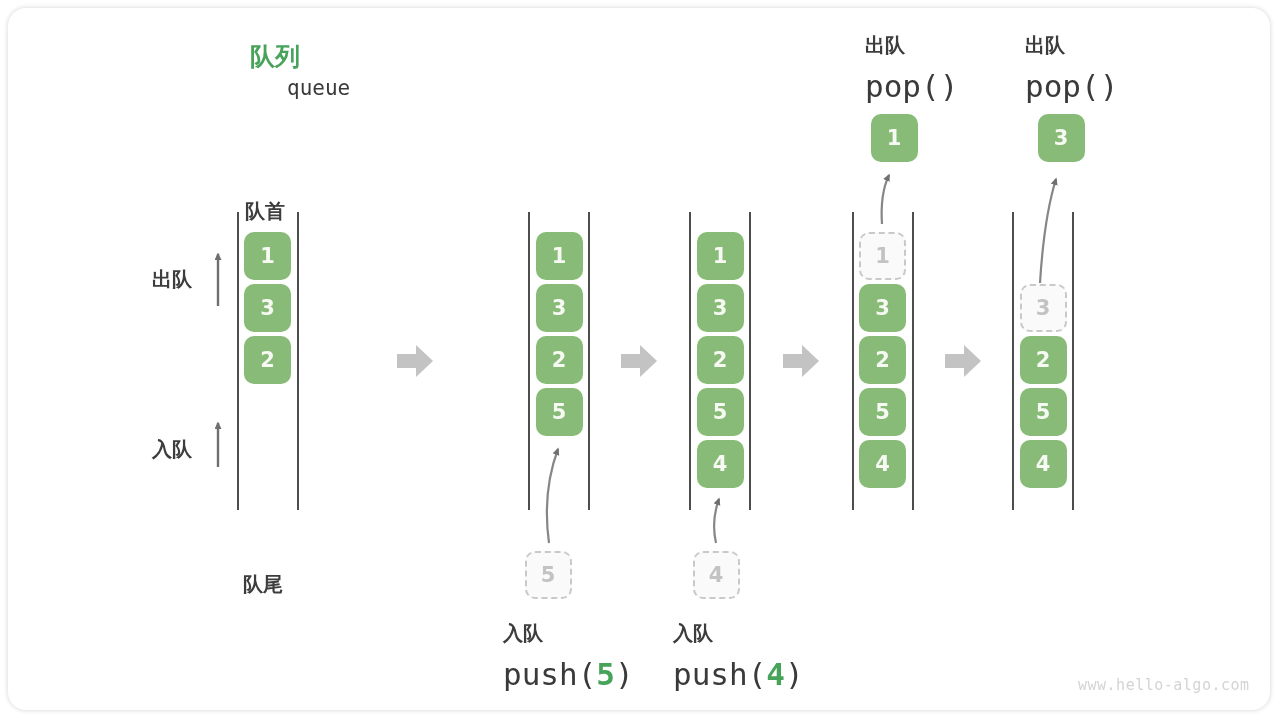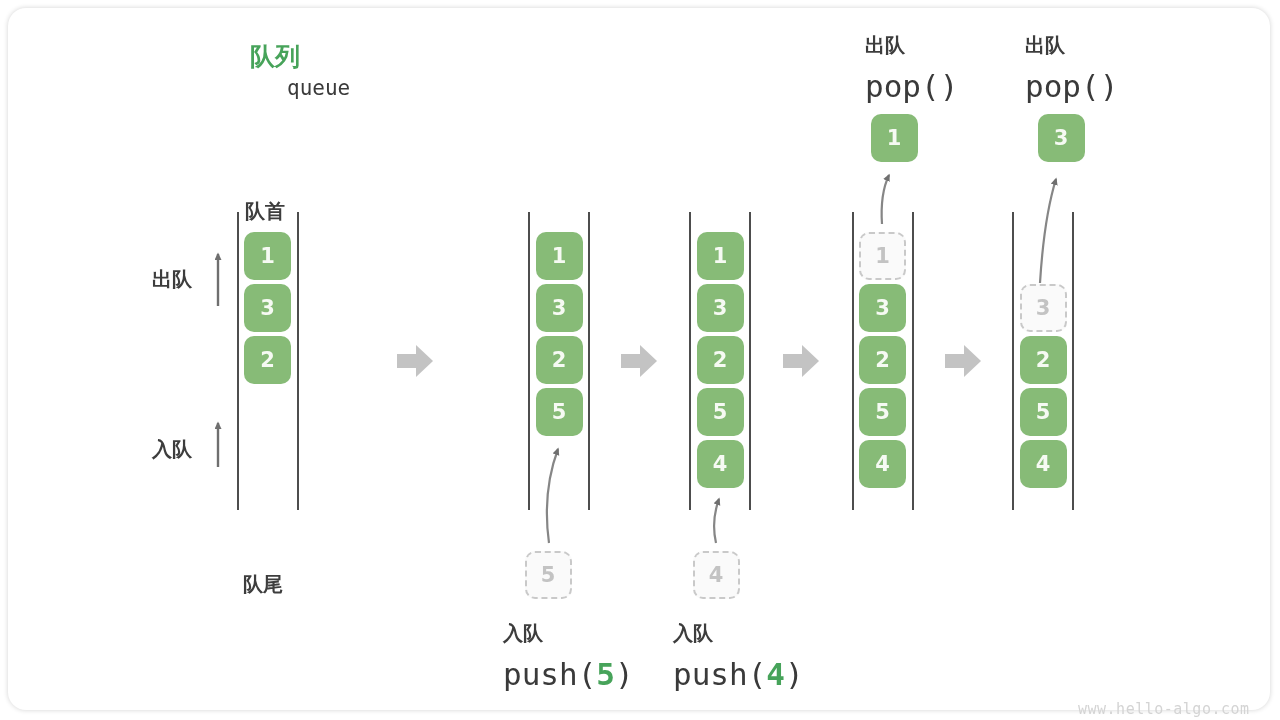--- a/index.html
+++ b/index.html
@@ -55,21 +55,21 @@
 <div class="card">
 
   <div class="abs title-zh" style="left:242px;top:32px;">队列</div>
   <div class="abs title-en" style="left:236px;top:68px;margin-left:43px;">queue</div>
 
   <div class="abs zh-label" style="left:237px;top:150px;margin-top:40px;">队首</div>
   <div class="abs zh-label" style="left:235px;top:563px;">队尾</div>
   <div class="abs zh-label" style="left:144px;top:258px;">出队</div>
   <div class="abs zh-label" style="left:144px;top:428px;">入队</div>
 
-  <div class="abs watermark" style="left:1070px;top:692px;">www.hello-algo.com</div>
+  <div class="abs watermark" style="left:1070px;top:668px;">www.hello-algo.com</div>
 </div>
 
 <svg class="overlay" width="1280" height="720">
   <defs>
     <marker id="ah" markerWidth="9" markerHeight="9" refX="6" refY="3.5" orient="auto" markerUnits="userSpaceOnUse">
       <path d="M0,0 L7.5,3.5 L0,7 Z" fill="#6f6f6f"></path>
     </marker>
   </defs>
   <g stroke="#6f6f6f" stroke-width="2.4" fill="none">
     <path d="M218,306 L218,254" marker-end="url(#ah)"></path>

